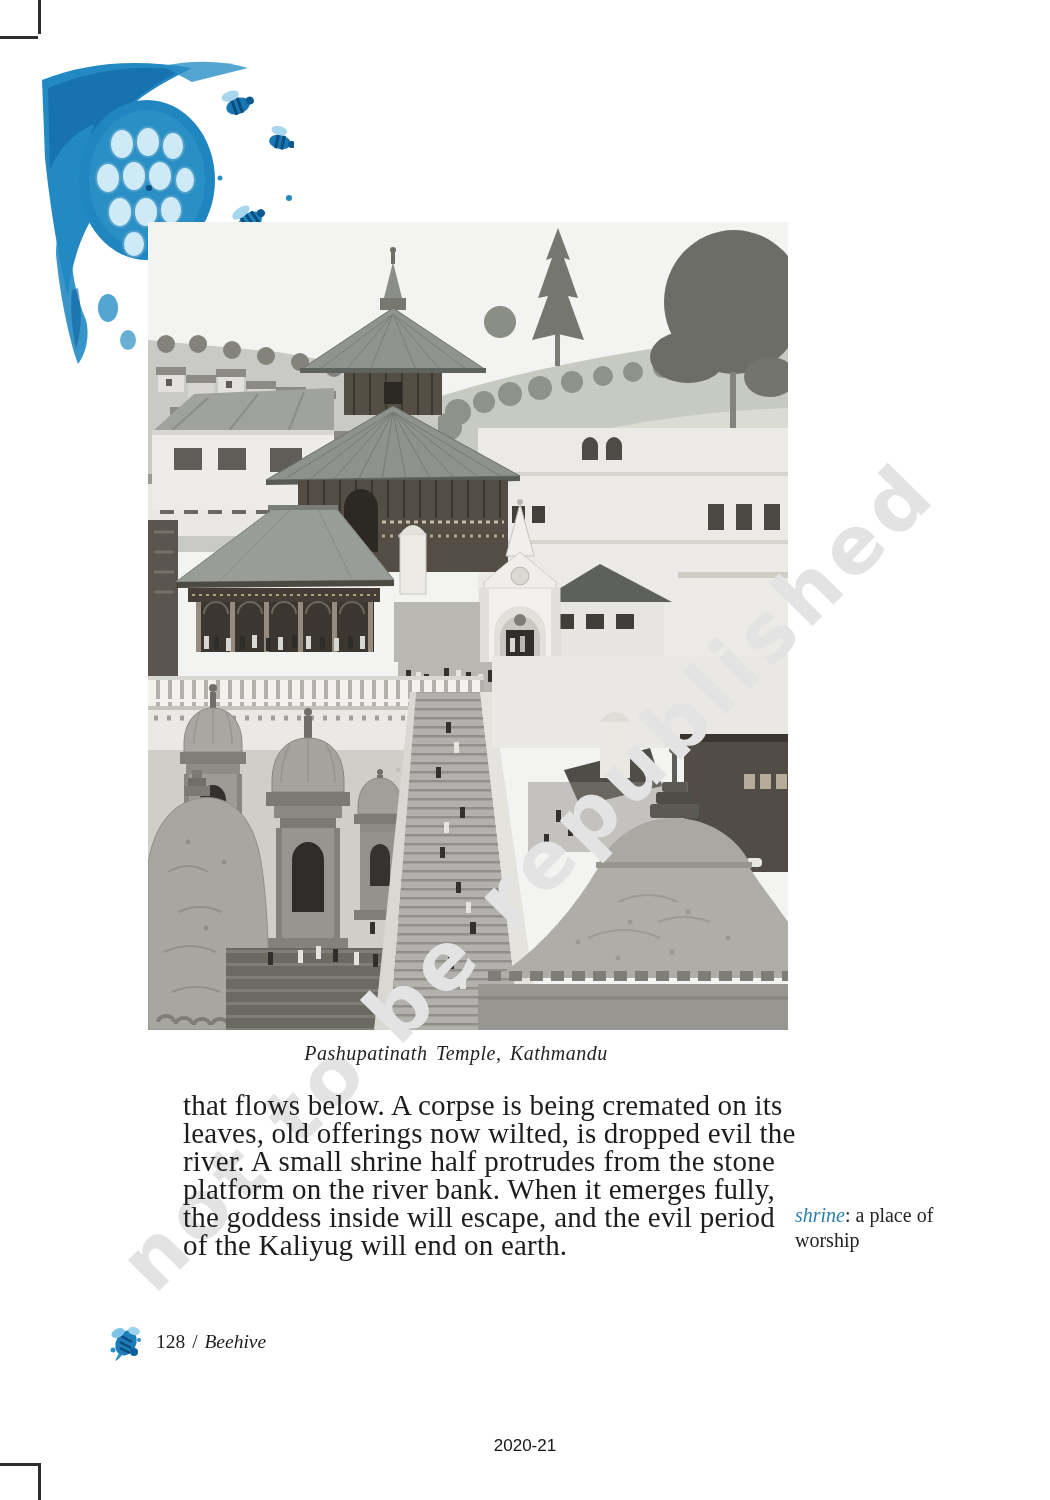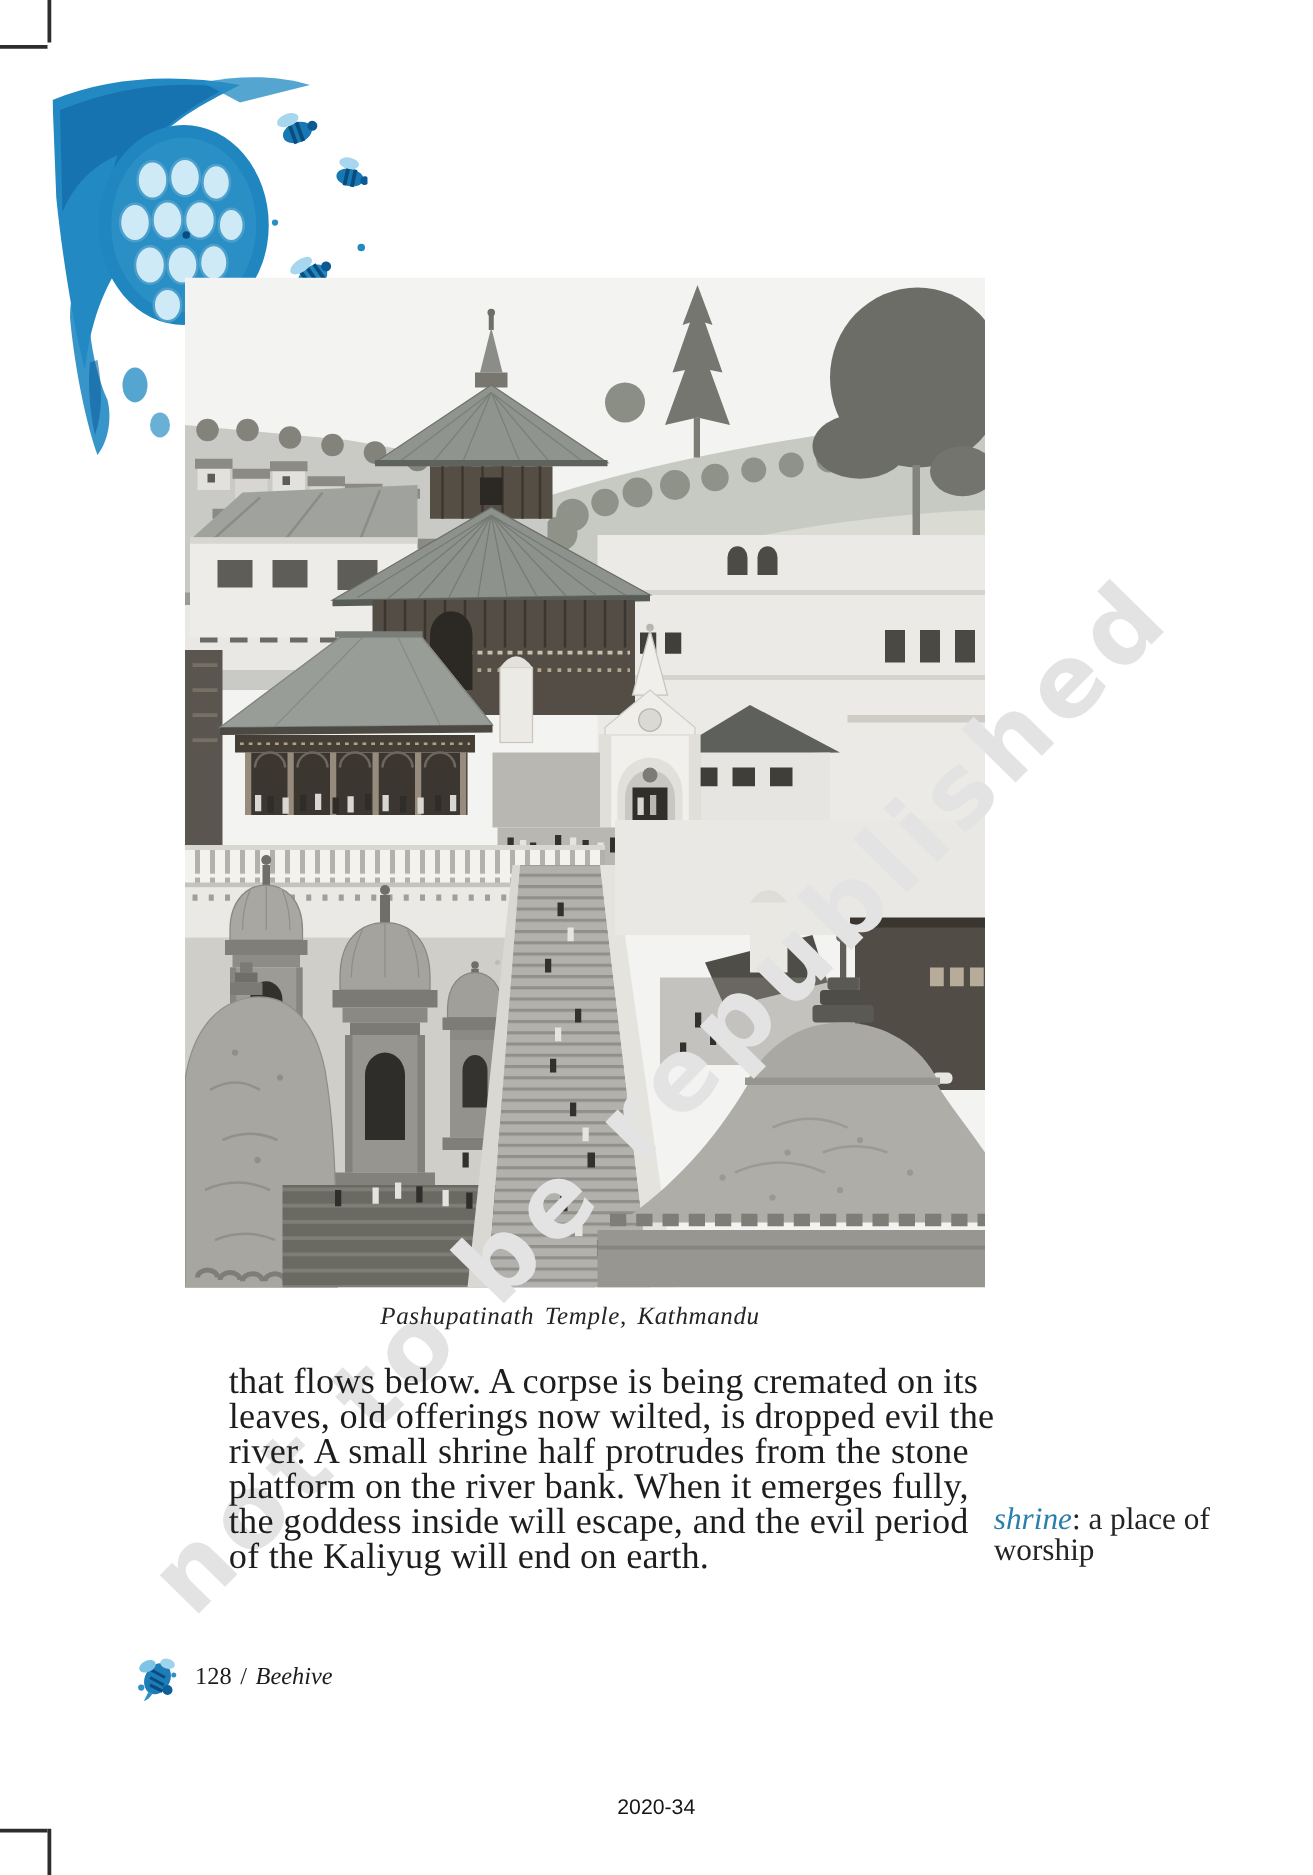--- a/index.html
+++ b/index.html
@@ -25,21 +25,21 @@
   .caption { position:absolute; left:136px; top:1042px; width:640px; text-align:center;
              font-style:italic; font-size:20px; letter-spacing:0.5px; word-spacing:3px;
              color:#242424; z-index:3; }
 
   .body-text { position:absolute; left:183px; top:1091px; width:592px; font-size:29px;
                color:#1d1d1d; z-index:3; }
   .body-text .line { height:28px; line-height:28px; text-align:justify;
                      text-align-last:justify; letter-spacing:0.2px; white-space:nowrap; }
   .body-text .line.last { text-align-last:left; }
 
-  .gloss { position:absolute; left:795px; top:1203px; width:178px; font-size:25px;
+  .gloss { position:absolute; left:795px; top:1203px; width:178px; font-size:20px;
            line-height:25px; color:#242424; z-index:3; }
   .gloss .term { font-style:italic; color:#2b7fae; }
 
   .footer { position:absolute; left:108px; top:1322px; display:flex; align-items:center;
             gap:10px; font-size:19.5px; color:#1d1d1d; z-index:3; }
   .footer .bee-icon { width:38px; height:40px; }
   .footer .book { font-style:italic;margin-top:44px; }
   .footer .sep { margin:0 2px; }
 
   .year { position:absolute; left:0; top:1436px; width:1050px; text-align:center;
@@ -564,15 +564,15 @@
       <circle cx="31" cy="18" r="2" fill="#2e92c7"></circle>
       <path d="M14,33 C12,36 10,38 7,39 C9,35 10,33 11,31 Z" fill="#2e92c7"></path>
     </svg>
     <span>
       <span>128</span>
       <span class="sep">/</span>
       <span class="book">Beehive</span>
     </span>
   </div>
 
-  <div class="year">2020-34</div>
+  <div class="year">2020-21</div>
 
 </div>
 
 </body></html>

